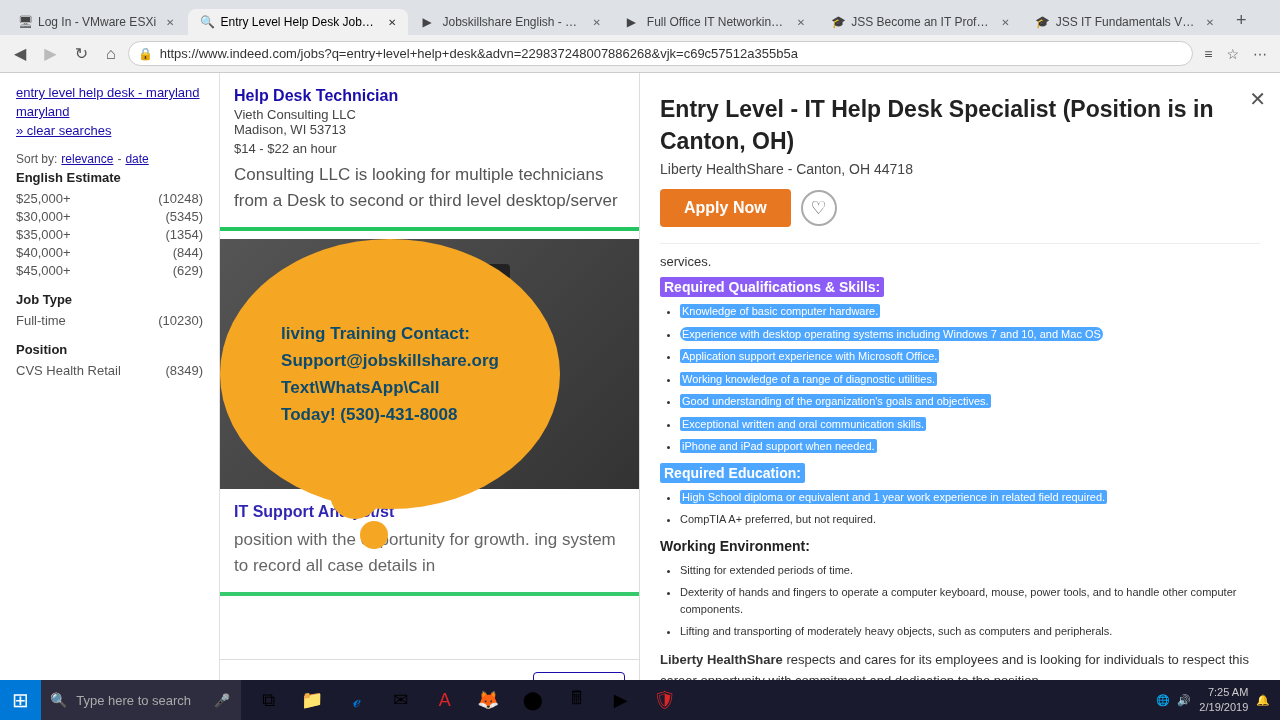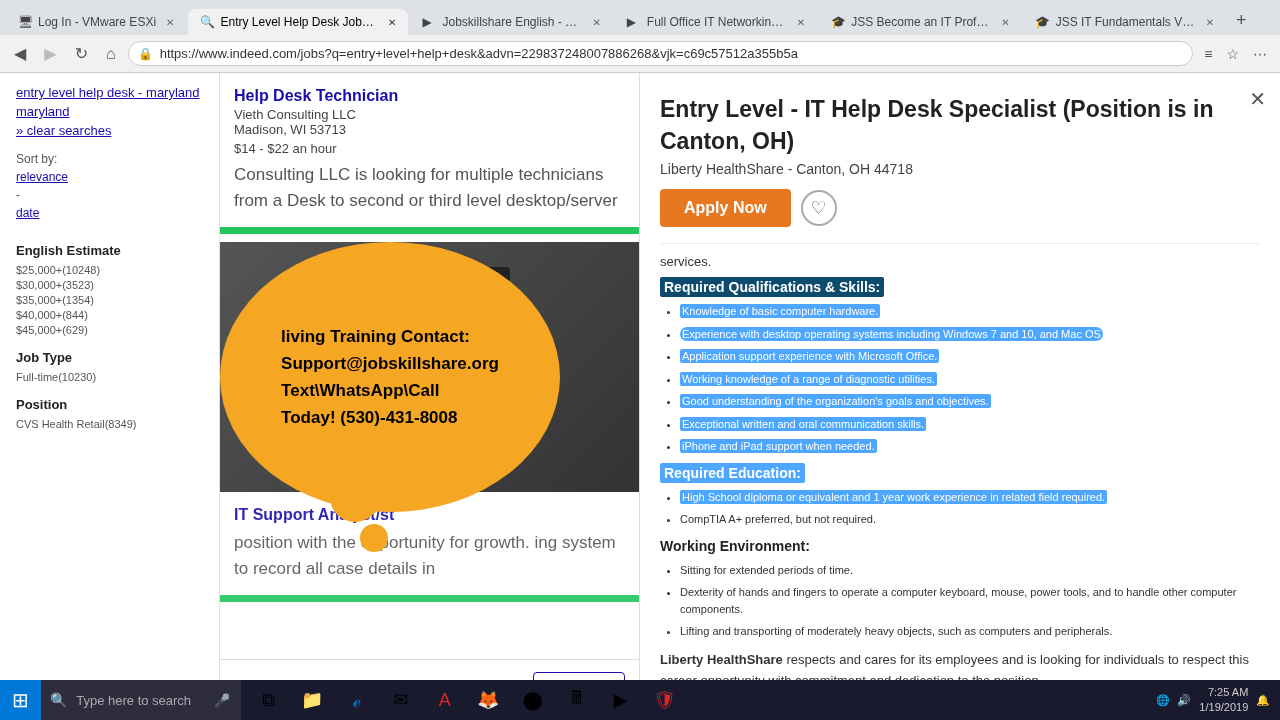--- a/index.html
+++ b/index.html
@@ -24,29 +24,29 @@
     .browser-actions { display: flex; gap: 4px; align-items: center; }
     .browser-action-btn { background: none; border: none; cursor: pointer; font-size: 14px; color: #555; padding: 2px 5px; }
 
     
     .main-content { display: flex; height: 640px; background: #fff; }
 
     
     .sidebar { width: 220px; padding: 12px 16px; background: #fff; border-right: 1px solid #e0e0e0; overflow-y: auto; flex-shrink: 0; }
     .sidebar-link { color: #1a0dab; font-size: 13px; cursor: pointer; display: block; margin-bottom: 4px; text-decoration: underline; }
     .sidebar-section { margin-bottom: 14px; }
-    .sidebar-sort-row { display: flex; gap: 4px; font-size: 12px; color: #555; margin-bottom: 23px; flex-direction: column; }
+    .sidebar-sort-row { display: flex; gap: 4px; font-size: 12px; color: #555; margin-bottom: 4px; }
     .sidebar-sort-row a { color: #1a0dab; cursor: pointer; text-decoration: underline; }
     .filter-title { font-weight: bold; font-size: 13px; margin-bottom: 6px; color: #222; }
-    .filter-item { display: flex; font-size: 11px; margin-bottom: 3px; color: #1a0dab; cursor: pointer; }
+    .filter-item { display: flex; justify-content: space-between; font-size: 13px; margin-bottom: 3px; color: #1a0dab; cursor: pointer; }
     .filter-item span { color: #555; }
 
     
     .job-list-area { width: 420px; background: #fff; overflow-y: auto; border-right: 1px solid #ddd; flex-shrink: 0; position: relative; }
-    .job-card { padding: 14px; border-bottom: 7px solid #22c55e; cursor: pointer; }
+    .job-card { padding: 14px; border-bottom: 4px solid #22c55e; cursor: pointer; }
     .job-card h3 { font-size: 16px; color: #1a0dab; margin-bottom: 2px; }
     .job-card .company { font-size: 13px; color: #444; }
     .job-card .location { font-size: 13px; color: #444; }
     .job-card .salary { font-size: 13px; color: #444; margin-top: 4px; }
     .job-card .description { font-size: 17px; color: #555; margin-top: 6px; line-height: 1.5; }
     .job-image { width: 100%; height: 250px; object-fit: cover; background: #888; margin-top: 8px; position: relative; overflow: hidden; }
 
     
     .job-detail { flex: 1; background: #fff; overflow-y: auto; padding: 20px; position: relative; }
     .job-detail-header { margin-bottom: 16px; }
@@ -56,21 +56,21 @@
     .apply-btn { background: #e87722; color: #fff; border: none; border-radius: 4px; padding: 10px 24px; font-size: 16px; font-weight: bold; cursor: pointer; }
     .save-btn { background: #fff; border: 2px solid #aaa; border-radius: 50%; width: 36px; height: 36px; display: flex; align-items: center; justify-content: center; cursor: pointer; font-size: 18px; color: #555; }
     .divider { border: none; border-top: 1px solid #eee; margin: 10px 0; }
     ul.job-list { padding-left: 20px; margin-bottom: 10px; }
     ul.job-list li { margin-bottom: 6px; line-height: 1.5; font-size: 11px; color: #333; }
 
     .close-panel { position: absolute; top: 14px; right: 14px; background: none; border: none; font-size: 20px; cursor: pointer; color: #555; }
 
     
     .bubble-overlay { position: absolute; top: 80px; left: 10px; z-index: 10; }
-    .bubble-text { color: #000000; font-size: 17px; font-weight: bold; line-height: 1.6; padding: 20px; }
+    .bubble-text { color: #0c4a6e; font-size: 17px; font-weight: bold; line-height: 1.6; padding: 20px; }
     .subscribe-btn { background: #fff; border: 1px solid #1a0dab; border-radius: 4px; color: #1a0dab; padding: 6px 16px; font-size: 13px; cursor: pointer; }
 
     
     .taskbar { display: flex; align-items: center; background: #1a1a2e; height: 40px; position: absolute; bottom: 0; width: 1280px; }
     .taskbar-start { background: #0078d7; color: #fff; border: none; padding: 0 12px; height: 40px; font-size: 20px; cursor: pointer; display: flex; align-items: center; }
     .taskbar-search { display: flex; align-items: center; background: #2d2d3f; border: none; padding: 0 10px; height: 40px; color: #aaa; font-size: 13px; min-width: 200px; gap: 8px; cursor: text; }
     .taskbar-icons { display: flex; align-items: center; gap: 4px; padding: 0 8px; }
     .taskbar-icon { width: 40px; height: 40px; display: flex; align-items: center; justify-content: center; cursor: pointer; font-size: 18px; }
     .taskbar-spacer { flex: 1; }
     .taskbar-system { display: flex; align-items: center; color: #ccc; font-size: 11px; padding: 0 10px; gap: 8px; }
@@ -145,21 +145,21 @@
       <a style="font-weight:normal;">date</a>
     </div>
     <div class="sidebar-section">
       <div class="filter-title">English Estimate</div>
       <div class="filter-item">
         <span>$25,000+</span>
         <span>(10248)</span>
       </div>
       <div class="filter-item">
         <span>$30,000+</span>
-        <span>(3523)</span>
+        <span>(5345)</span>
       </div>
       <div class="filter-item">
         <span>$35,000+</span>
         <span>(1354)</span>
       </div>
       <div class="filter-item">
         <span>$40,000+</span>
         <span>(844)</span>
       </div>
       <div class="filter-item">
@@ -247,21 +247,21 @@
         <button class="apply-btn">Apply Now</button>
         <button class="save-btn">♡</button>
       </div>
     </div>
 
     <hr class="divider">
 
     <div style="font-size:13px;color:#333;margin-bottom:10px;">services.</div>
 
     <div style="margin-bottom:10px;">
-      <span style="background:#0c4a6e;color:#fff;padding:2px 4px;font-size:14px;font-weight:bold;border-radius:2px;text-align:center;">Required Qualifications &amp; Skills:</span>
+      <span style="background:#8b5cf6;color:#fff;padding:2px 4px;font-size:14px;font-weight:bold;border-radius:2px;text-align:center;">Required Qualifications &amp; Skills:</span>
       <ul class="job-list" style="margin-top:8px;">
         <li><span style="background:#4da6ff;color:#fff;padding:1px 2px;border-radius:2px;">Knowledge of basic computer hardware.</span></li>
         <li><span style="background:#4da6ff;color:#fff;padding:1px 2px;border-radius:8px;">Experience with desktop operating systems including Windows 7 and 10, and Mac OS</span></li>
         <li><span style="background:#4da6ff;color:#fff;padding:1px 2px;border-radius:2px;">Application support experience with Microsoft Office.</span></li>
         <li><span style="background:#4da6ff;color:#fff;padding:1px 2px;border-radius:2px;">Working knowledge of a range of diagnostic utilities.</span></li>
         <li><span style="background:#4da6ff;color:#fff;padding:1px 2px;border-radius:2px;">Good understanding of the organization's goals and objectives.</span></li>
         <li><span style="background:#4da6ff;color:#fff;padding:1px 2px;border-radius:2px;">Exceptional written and oral communication skills.</span></li>
         <li><span style="background:#4da6ff;color:#fff;padding:1px 2px;border-radius:2px;">iPhone and iPad support when needed.</span></li>
       </ul>
     </div>
@@ -335,17 +335,17 @@
     <div class="taskbar-icon">
       <span style="color:#dc2626;">🛡</span>
     </div>
   </div>
   <div class="taskbar-spacer"></div>
   <div class="taskbar-system">
     <span>🌐</span>
     <span>🔊</span>
     <div class="taskbar-time">
       <div>7:25 AM</div>
-      <div>1/19/2019</div>
+      <div>2/19/2019</div>
     </div>
     <span>🔔</span>
   </div>
 </div>
 
 </body></html>

